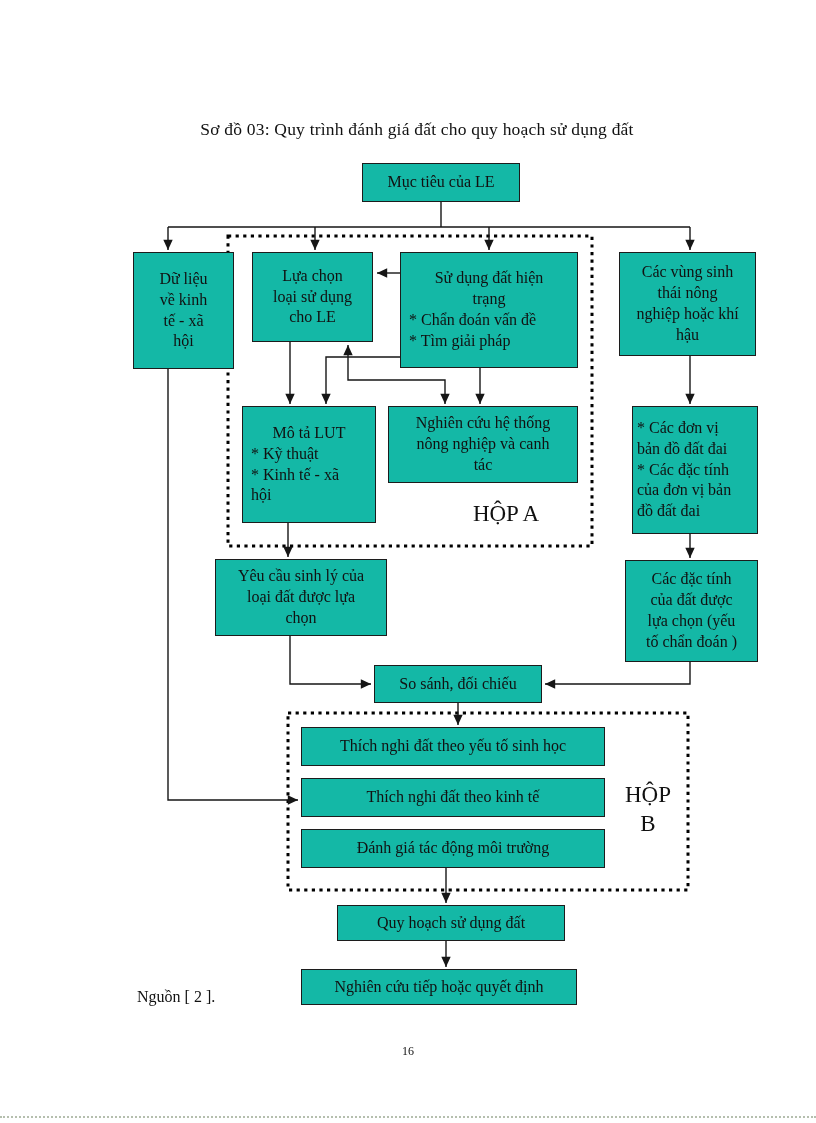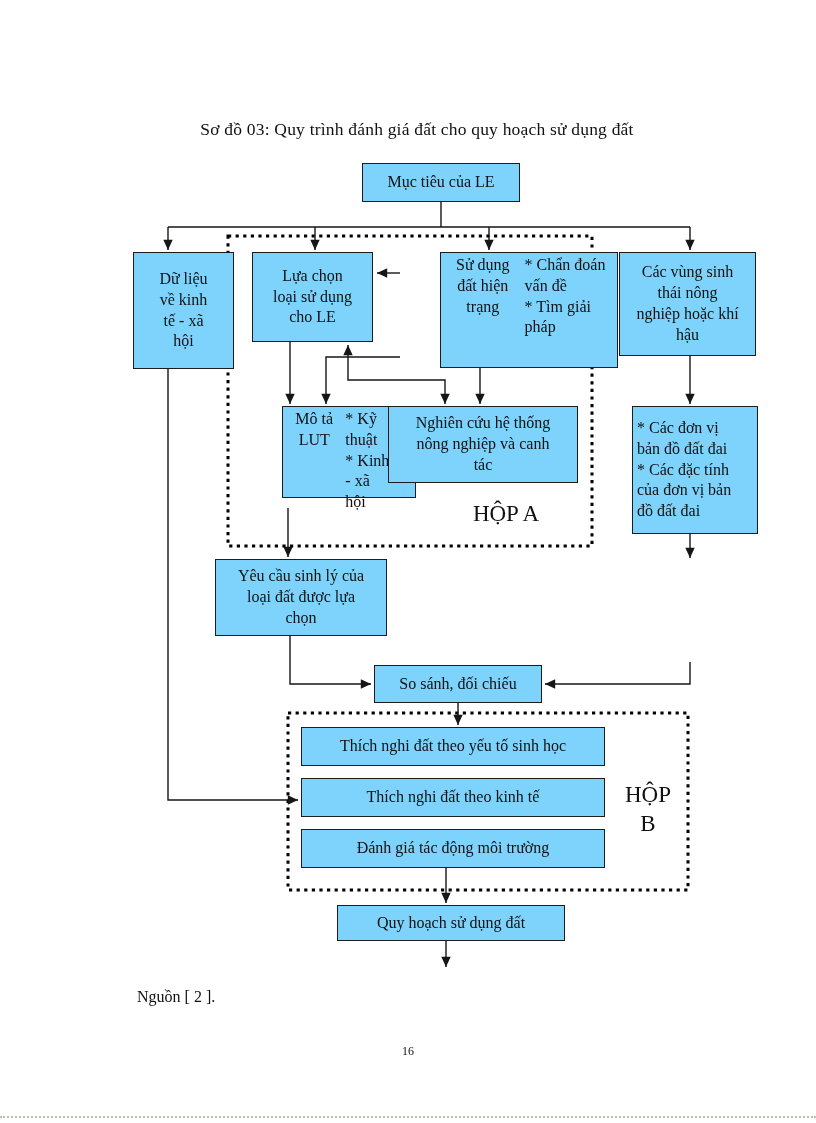--- a/index.html
+++ b/index.html
@@ -8,27 +8,27 @@
     font-family:"Liberation Serif","DejaVu Serif",serif;color:#111;text-decoration:underline;
   }
   .title{
     position:absolute;left:9px;top:119px;width:816px;text-align:center;
     font-size:17.5px;letter-spacing:.2px;white-space:nowrap;
   }
   svg.connectors{position:absolute;left:0;top:0;z-index:2;}
   .ln{fill:none;stroke:#161616;stroke-width:1.4px;}
   .dotted{fill:none;stroke:#000;stroke-width:3px;}
   .box{
-    position:absolute;z-index:3;box-sizing:border-box;background:#7dd3fc;
+    position:absolute;z-index:3;box-sizing:border-box;background:#14b8a6;
     border:1.6px solid #1c1c1c;
     display:flex;align-items:center;justify-content:center;
     text-align:center;font-size:16px;line-height:1.3;white-space:pre-line;
     padding:2px 4px;
   }
-  .box.col{align-items:stretch;margin-left:40px;}
+  .box.col{flex-direction:column;align-items:stretch;}
   .box .bt{text-align:center;white-space:pre-line;}
   .box .bb{text-align:left;white-space:pre-line;padding-left:4px;}
   .box.leftalign{justify-content:flex-start;text-align:left;}
   .group-label{
     position:absolute;z-index:4;font-size:23px;text-align:center;
     white-space:pre-line;line-height:1.25;
   }
   .source-note{position:absolute;left:137px;top:988px;font-size:16px;z-index:4;}
   .page-number{position:absolute;left:0;top:1044px;width:816px;text-align:center;font-size:12px;z-index:4;}
   .page-bottom-rule{position:absolute;left:0;top:1116px;width:816px;border-top:2px dotted #b5bfae;z-index:1;}
@@ -91,52 +91,57 @@
 trạng</div>
     <div class="bb">* Chẩn đoán vấn đề
 * Tìm giải pháp</div>
   </div>
 
   <div class="box" style="left:619px;top:252px;width:137px;height:104px">Các vùng sinh
 thái nông
 nghiệp hoặc khí
 hậu</div>
 
-  <div class="box col" style="left:242px;top:406px;width:134px;height:92px">
+  <div class="box col" style="left:242px;top:406px;width:134px;height:117px">
     <div class="bt">Mô tả LUT</div>
     <div class="bb">* Kỹ thuật
 * Kinh tế - xã
 hội</div>
   </div>
 
   <div class="box" style="left:388px;top:406px;width:190px;height:77px">Nghiên cứu hệ thống
 nông nghiệp và canh
 tác</div>
 
   <div class="box leftalign" style="left:632px;top:406px;width:126px;height:128px">* Các đơn vị
 bản đồ đất đai
 * Các đặc tính
 của đơn vị bản
 đồ đất đai</div>
 
   <div class="box" style="left:215px;top:559px;width:172px;height:77px">Yêu cầu sinh lý của
 loại đất được lựa
 chọn</div>
 
+  <div class="box" style="left:625px;top:560px;width:133px;height:102px">Các đặc tính
+của đất được
+lựa chọn (yếu
+tố chẩn đoán )</div>
 
   <div class="box" style="left:374px;top:665px;width:168px;height:38px">So sánh, đối chiếu</div>
 
   <div class="box" style="left:301px;top:727px;width:304px;height:39px">Thích nghi đất theo yếu tố sinh học</div>
 
   <div class="box" style="left:301px;top:829px;width:304px;height:39px">Đánh giá tác động môi trường</div>
 
   <div class="box" style="left:301px;top:778px;width:304px;height:39px">Thích nghi đất theo kinh tế</div>
 
   <div class="box" style="left:337px;top:905px;width:228px;height:36px">Quy hoạch sử dụng đất</div>
 
+  <div class="box" style="left:301px;top:969px;width:276px;height:36px">Nghiên cứu tiếp hoặc quyết định</div>
 
   <div class="group-label" style="left:468px;top:500px;width:76px">HỘP A</div>
 
   <div class="group-label" style="left:620px;top:781px;width:56px">HỘP
 B</div>
 
   <div class="source-note">Nguồn [ 2 ].</div>
   <div class="page-number">16</div>
   <div class="page-bottom-rule"></div>
 

